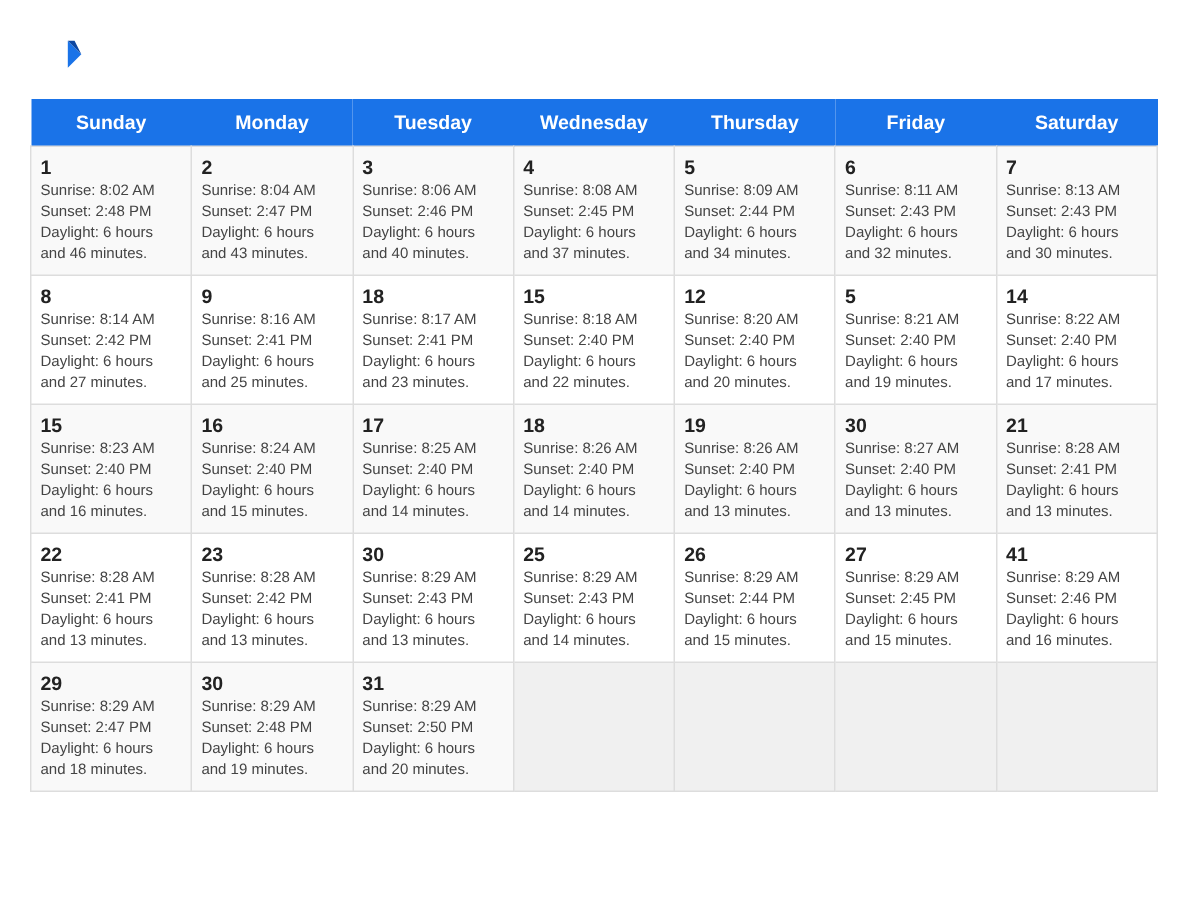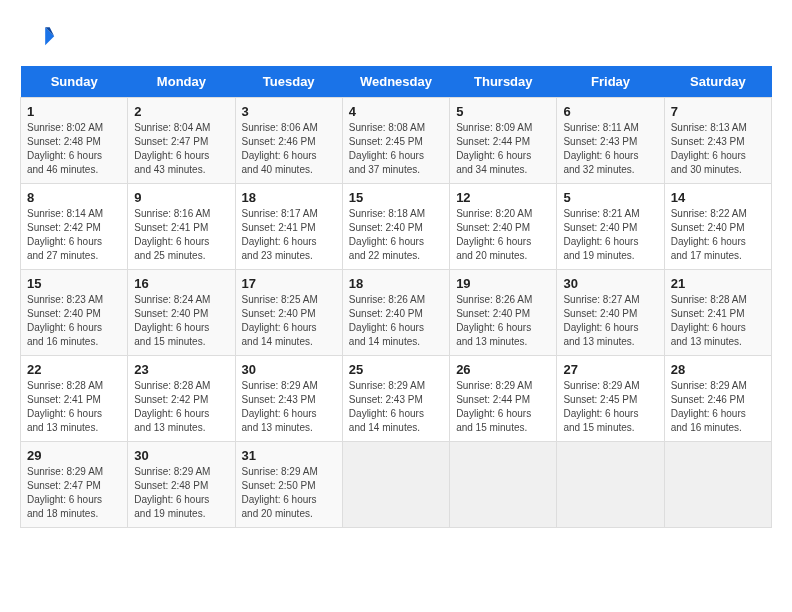--- a/index.html
+++ b/index.html
@@ -229,21 +229,21 @@
       </td>
         <td>
         <span class="day-num">26</span>
         <span class="day-detail">Sunrise: 8:29 AM<br>Sunset: 2:44 PM<br>Daylight: 6 hours and 15 minutes.</span>
       </td>
         <td>
         <span class="day-num">27</span>
         <span class="day-detail">Sunrise: 8:29 AM<br>Sunset: 2:45 PM<br>Daylight: 6 hours and 15 minutes.</span>
       </td>
         <td>
-        <span class="day-num">28</span>
+        <span class="day-num">41</span>
         <span class="day-detail">Sunrise: 8:29 AM<br>Sunset: 2:46 PM<br>Daylight: 6 hours and 16 minutes.</span>
       </td>
       </tr>
       <tr>
         <td>
         <span class="day-num">29</span>
         <span class="day-detail">Sunrise: 8:29 AM<br>Sunset: 2:47 PM<br>Daylight: 6 hours and 18 minutes.</span>
       </td>
         <td>
         <span class="day-num">30</span>

